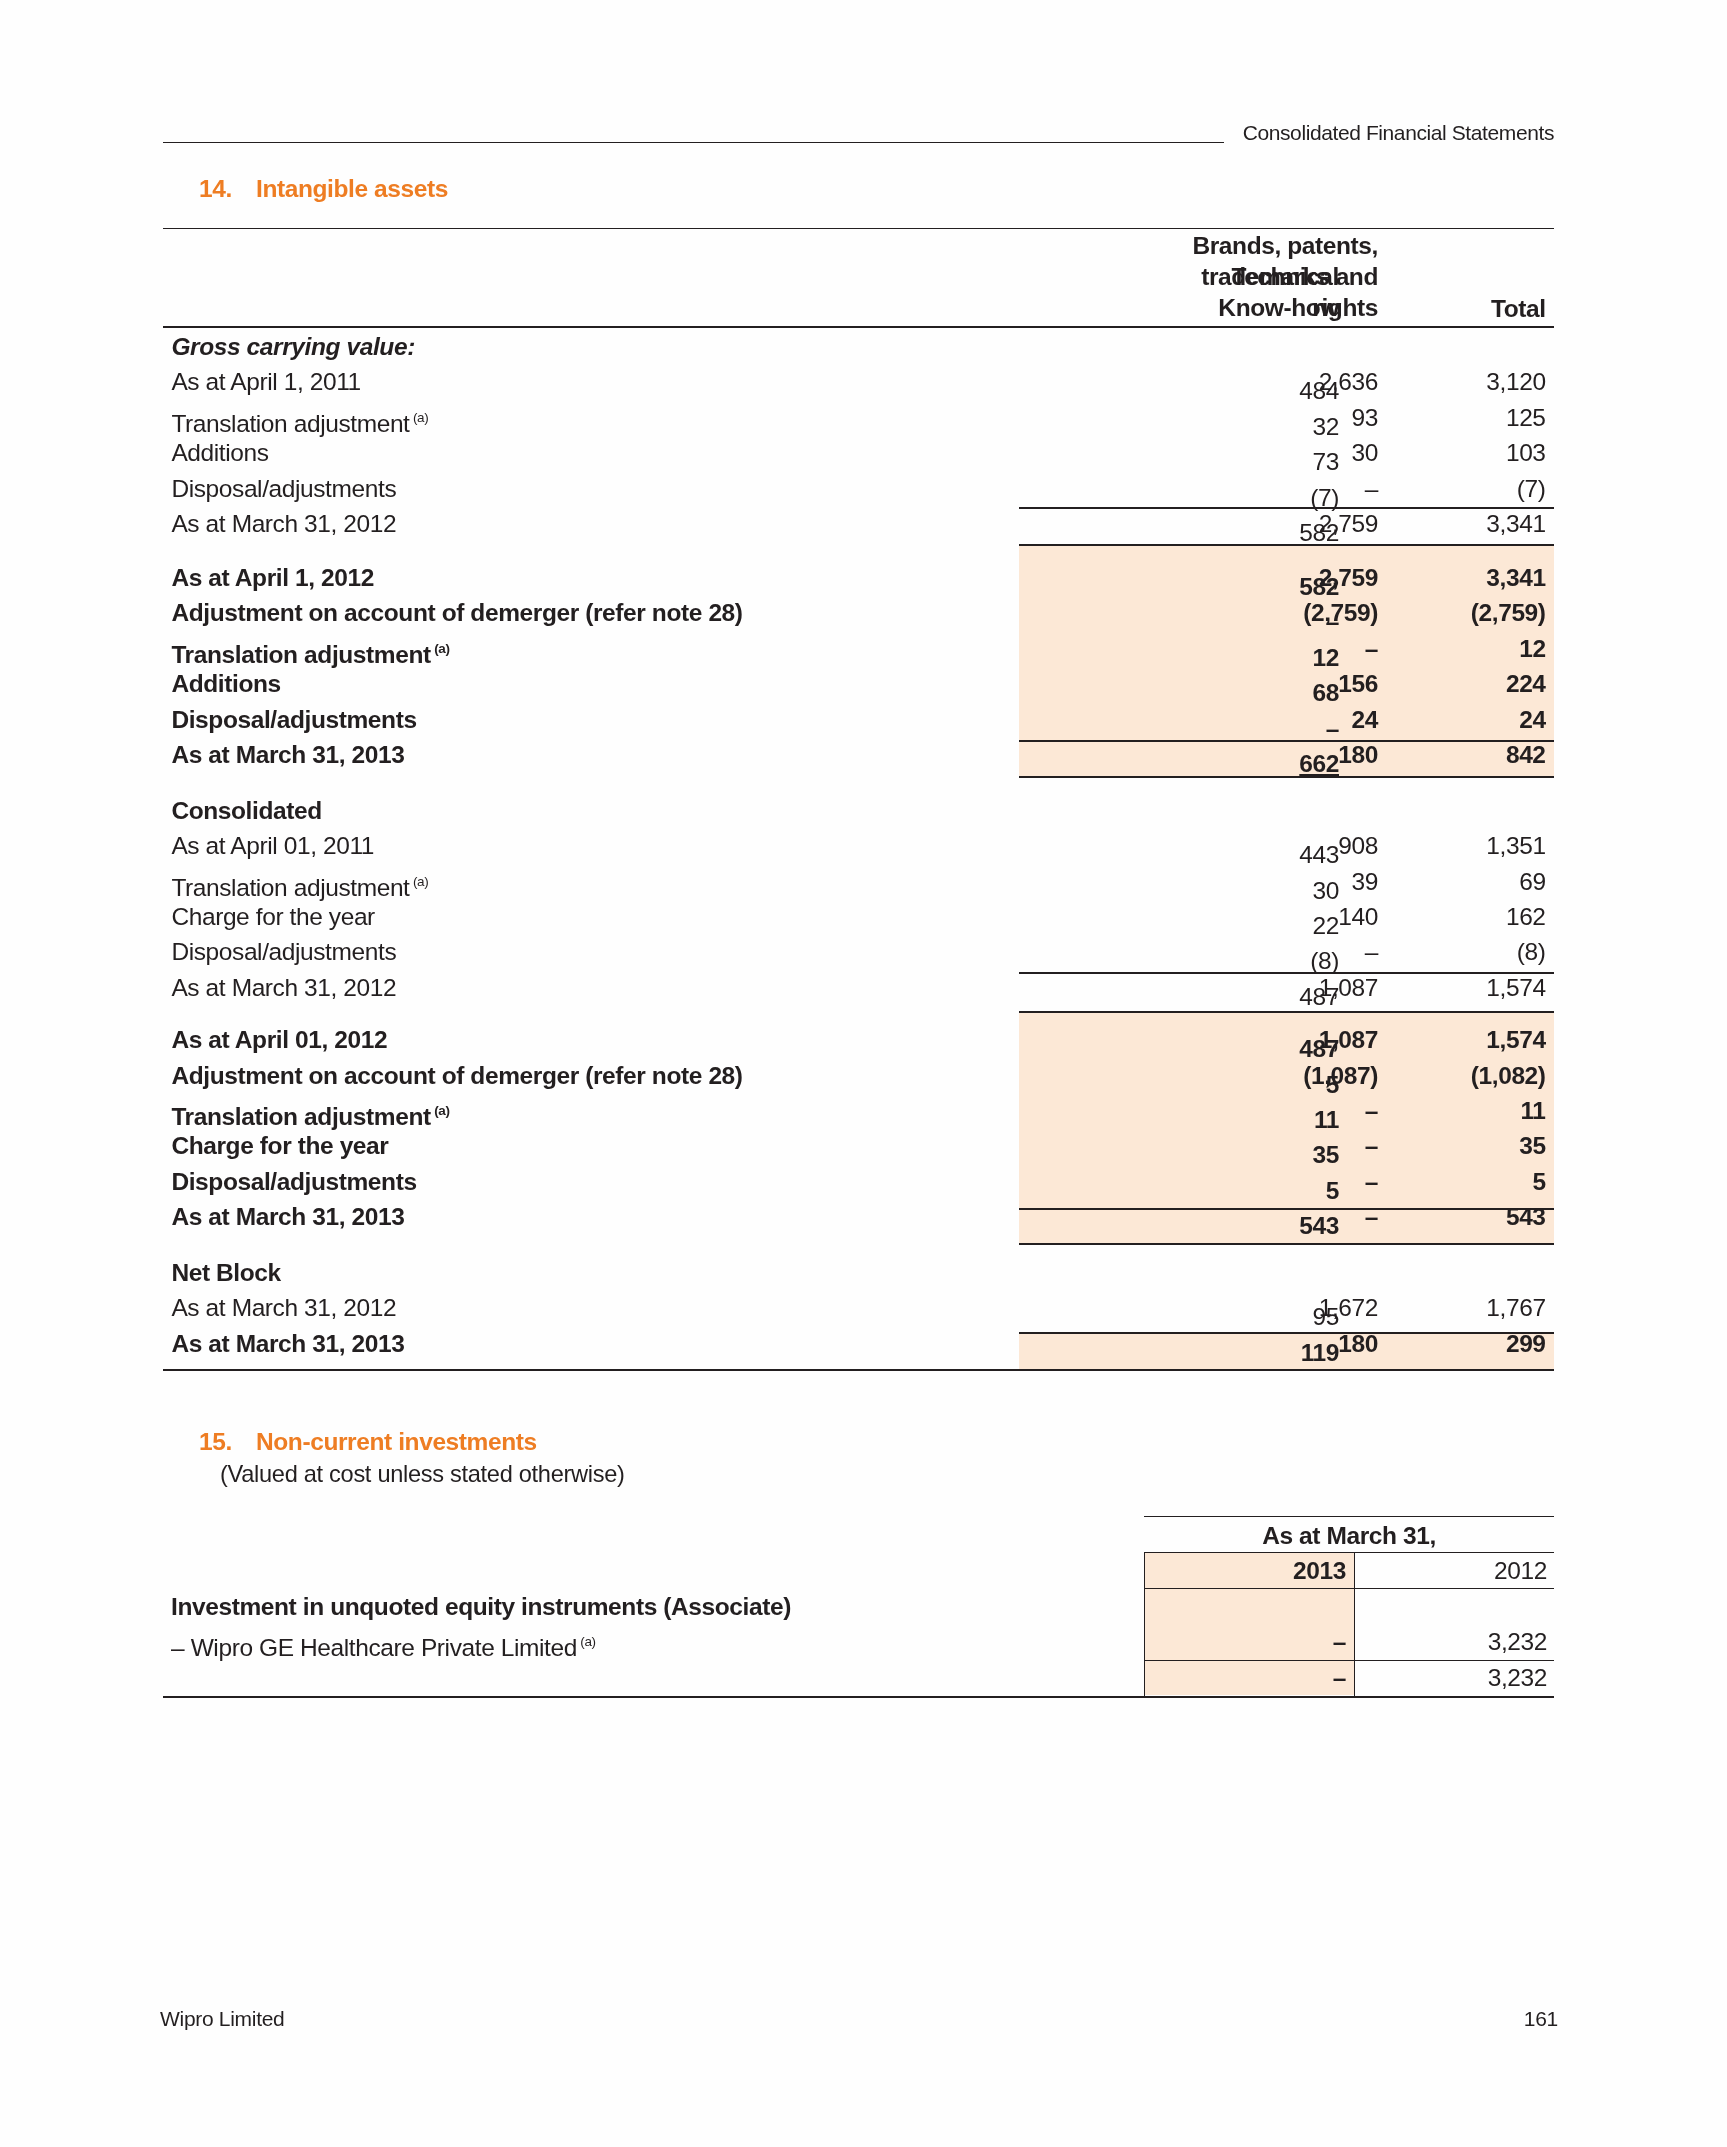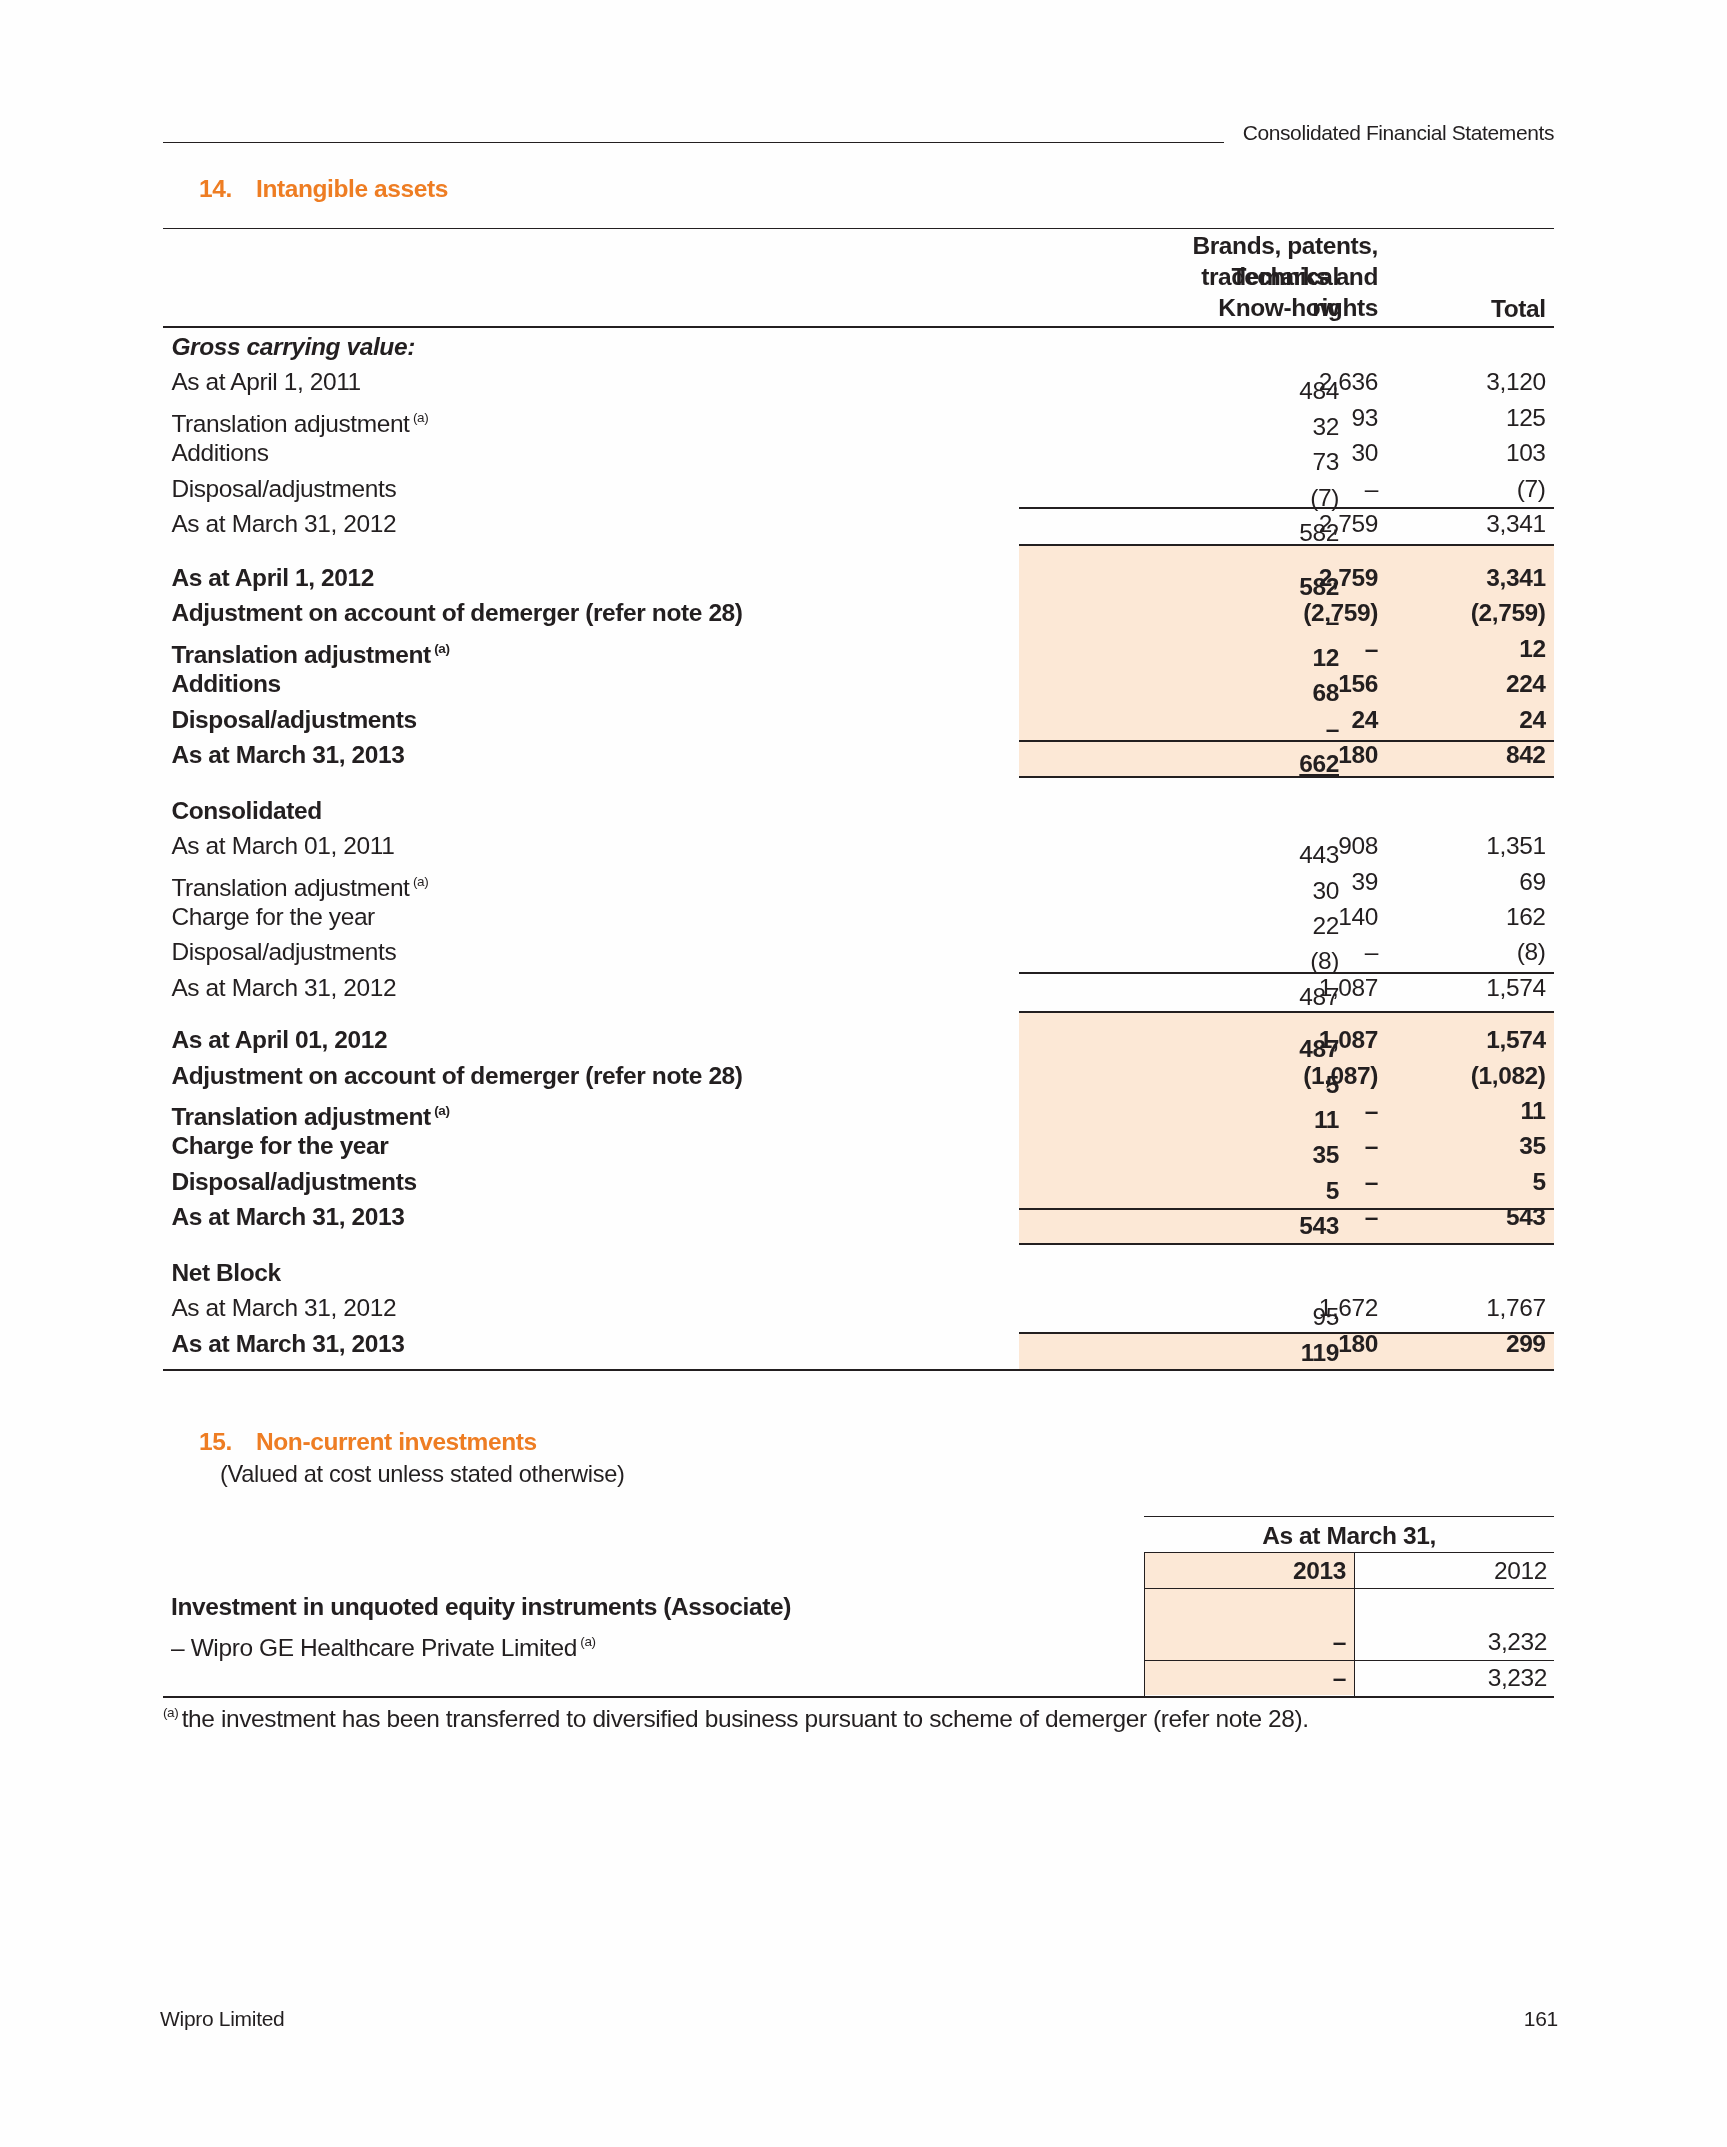--- a/index.html
+++ b/index.html
@@ -153,21 +153,21 @@
         <div class="row bold" style="top: 737px;">
           <span class="lbl"><span>As at March 31, 2013</span></span>
           <span class="c1" style="right: 215px; text-decoration: underline;">662</span>
           <span class="c2" style="right: 176px;">180</span>
           <span class="c3" style="right: 8.4px;">842</span>
         </div>
         <div class="row head" style="top: 793px;">
           <span class="lbl"><span>Consolidated</span></span>
         </div>
         <div class="row" style="top: 828px;">
-          <span class="lbl"><span>As at March 01, 2011</span></span>
+          <span class="lbl"><span>As at April 01, 2011</span></span>
           <span class="c1" style="right: 215px;">443</span>
           <span class="c2" style="right: 176px;">908</span>
           <span class="c3" style="right: 8.4px;">1,351</span>
         </div>
         <div class="row" style="top: 864px;">
           <span class="lbl"><span>Translation adjustment</span><sup class="fn">(a)</sup></span>
           <span class="c1" style="right: 215px;">30</span>
           <span class="c2" style="right: 176px;">39</span>
           <span class="c3" style="right: 8.4px;">69</span>
         </div>
@@ -266,20 +266,17 @@
     <div class="inv-cell" style="left:171px; top:1589px; font-weight:bold;">Investment in unquoted equity instruments (Associate)</div>
     <div class="inv-cell" style="left:171px; top:1624px;">
       <span>– Wipro GE Healthcare Private Limited</span><sup class="fn">(a)</sup>
     </div>
     <div class="inv-cell" style="left:1144px; width:202px; top:1624px; text-align:right; font-weight:bold;">–</div>
     <div class="inv-cell" style="left:1355px; width:192px; top:1624px; text-align:right;">3,232</div>
     <div class="inv-cell" style="left:1144px; width:202px; top:1660px; text-align:right; font-weight:bold;">–</div>
     <div class="inv-cell" style="left:1355px; width:192px; top:1660px; text-align:right;">3,232</div>
   </div>
 
-  <div class="footnote" style="top:1705px;">
-    <sup>(a)</sup><span>the investment has been transferred to diversified business pursuant to scheme of demerger (refer note 28).</span>
-  </div>
 
   <div class="footer" style="left:160px;">Wipro Limited</div>
   <div class="footer" style="right:169px;">161</div>
 </div>
 
 
 </body></html>

